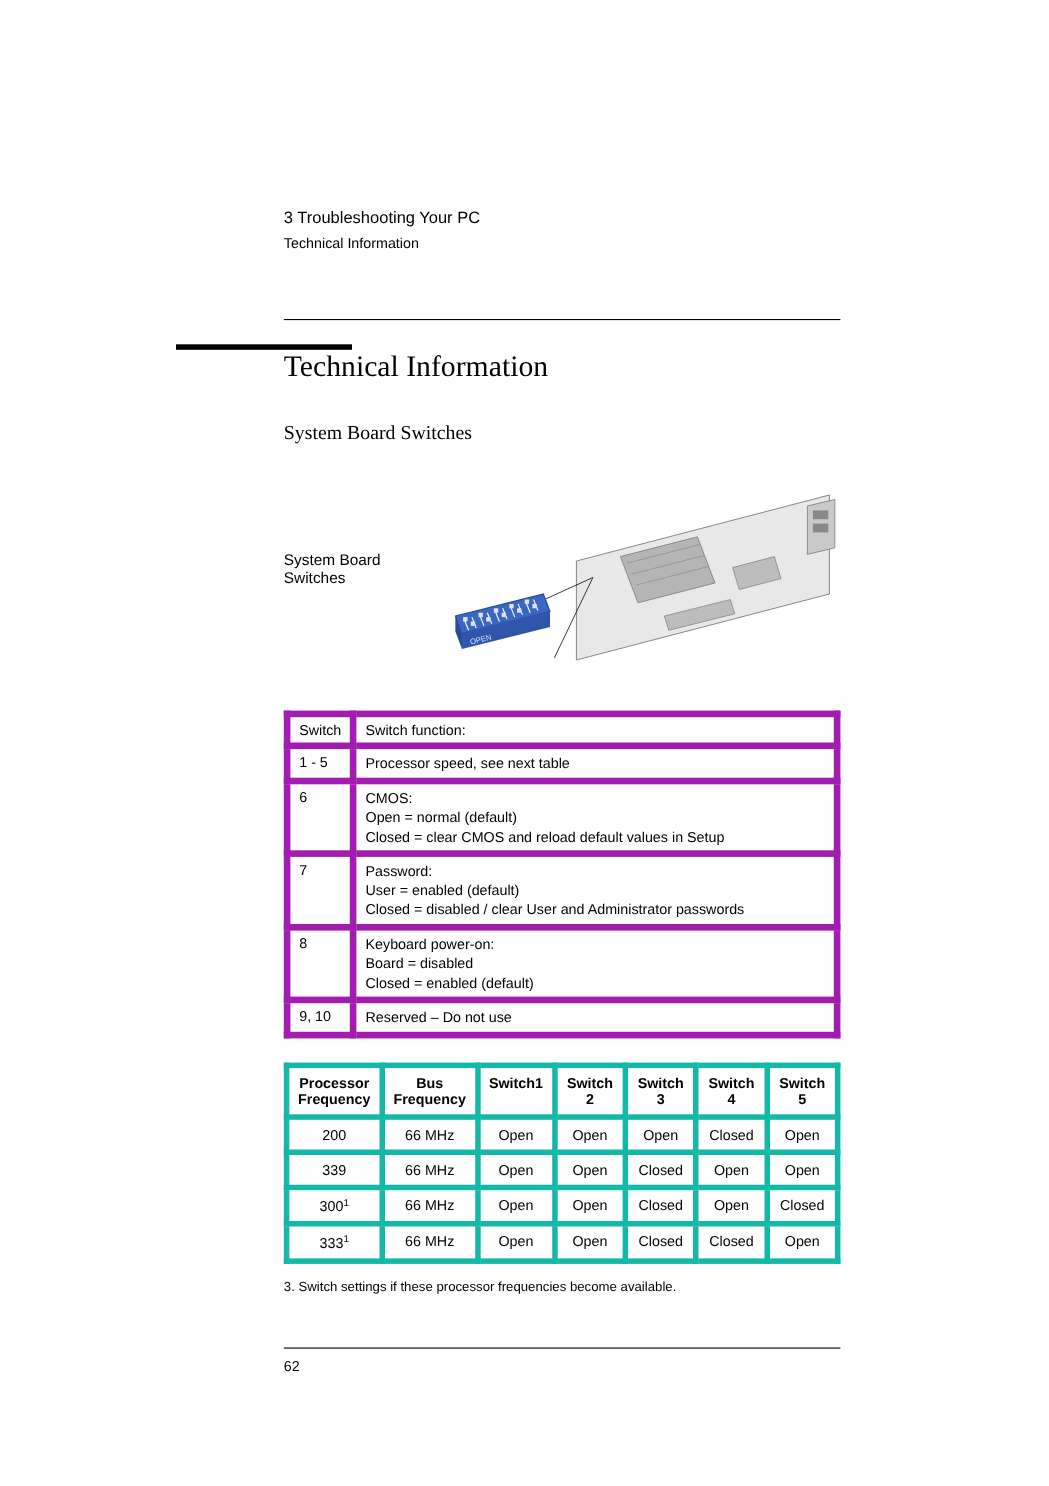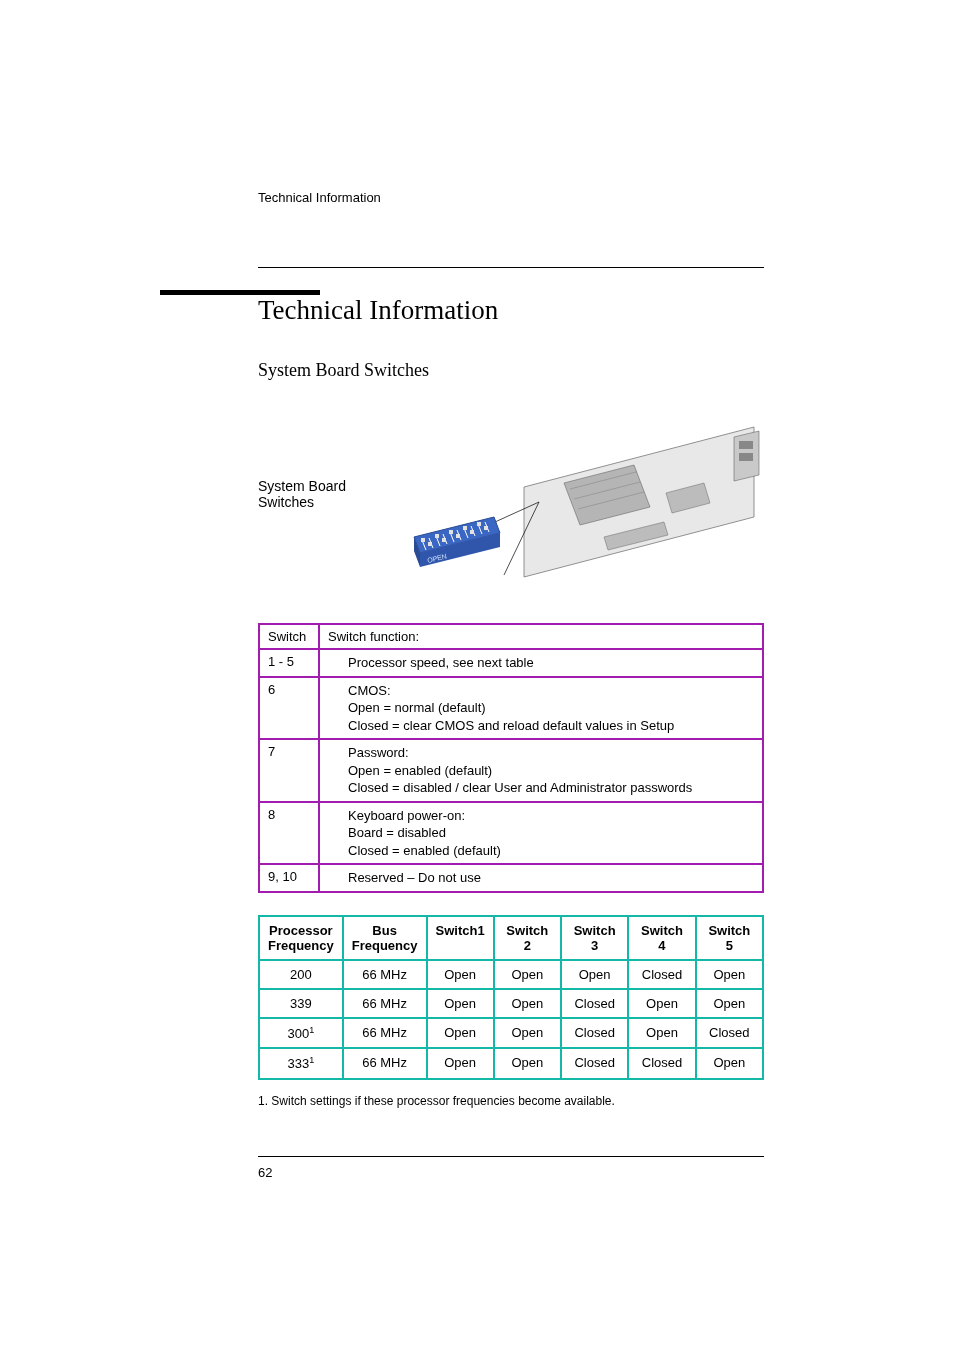--- a/index.html
+++ b/index.html
@@ -79,29 +79,29 @@
     table {
       border-collapse: collapse;
       width: 100%;
       font-family: Helvetica, Arial, sans-serif;
       font-size: 13px;
     }
     table.switch-table {
       margin-bottom: 22px;
     }
     table.switch-table td, table.switch-table th {
-      border: 2px solid #a21caf;
+      border: 6px solid #a21caf;
       padding: 4px 8px;
       vertical-align: top;
       font-weight: 300;
       text-align: left;
     }
     table.switch-table col.c1 { width: 60px; }
     table.freq-table th, table.freq-table td {
-      border: 2px solid #14b8a6;
+      border: 5px solid #14b8a6;
       padding: 6px 8px;
       vertical-align: top;
       text-align: left;
       font-weight: 300;
     }
     table.freq-table th {
       font-weight: bold;
       text-align: center;
     }
     table.freq-table th.left, table.freq-table td {
@@ -118,26 +118,27 @@
       border-top: 1px solid #000;
       margin-top: 48px;
       margin-bottom: 8px;
     }
     .page-num {
       font-family: Helvetica, Arial, sans-serif;
       font-size: 13px;
     }
     sup { font-size: 9px; vertical-align: super; }
     .italic { }
-    .cell-line { display: block; line-height: 1.35; margin-left: 20px; }
+    .cell-line { display: block; line-height: 1.35; }
   </style>
 </head>
 <body>
 
 <div class="header-block">
+  <div class="chapter-line">3  Troubleshooting Your PC</div>
   <div class="section-line">Technical Information</div>
 </div>
 
 <hr class="thin-rule top-rule">
 <hr class="thick-rule">
 
 <h1 class="title">Technical Information</h1>
 <h2 class="subtitle">System Board Switches</h2>
 
 <div class="figure-area">
@@ -219,21 +220,21 @@
         <td>
           <span class="cell-line">CMOS:</span>
           <span class="cell-line">Open  =  normal (default)</span>
           <span class="cell-line">Closed  =  clear CMOS and reload default values in <span class="italic">Setup</span></span>
         </td>
       </tr>
       <tr>
         <td>7</td>
         <td>
           <span class="cell-line">Password:</span>
-          <span class="cell-line">Open  =  enabled (default)</span>
+          <span class="cell-line">User  =  enabled (default)</span>
           <span class="cell-line">Closed  =  disabled / clear User and Administrator passwords</span>
         </td>
       </tr>
       <tr>
         <td>8</td>
         <td>
           <span class="cell-line">Keyboard power-on:</span>
           <span class="cell-line">Board  =  disabled</span>
           <span class="cell-line">Closed  =  enabled (default)</span>
         </td>
@@ -292,16 +293,16 @@
         <td>66 MHz</td>
         <td>Open</td>
         <td>Open</td>
         <td>Closed</td>
         <td>Closed</td>
         <td>Open</td>
       </tr>
     </tbody>
 </table>
 
-<div class="footnote">1.      Switch settings if these processor frequencies become available.</div>
+<div class="footnote">3.      Switch settings if these processor frequencies become available.</div>
 
 <hr class="footer-rule">
 <div class="page-num">62</div>
 
 </body></html>

